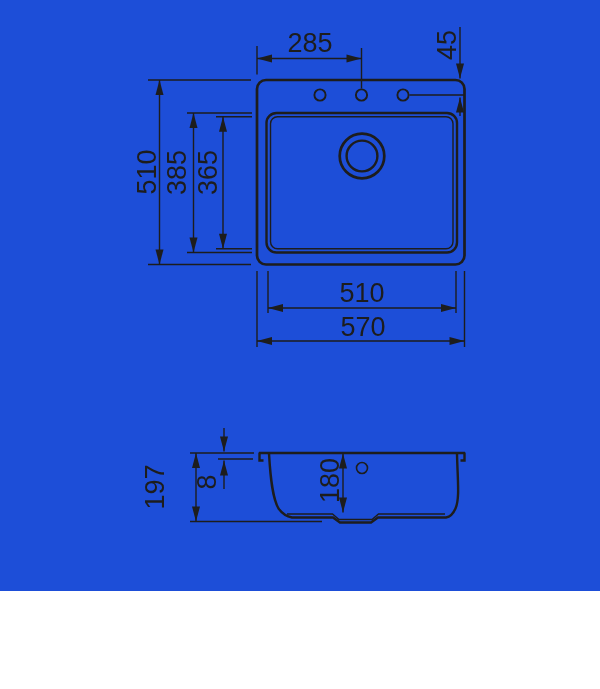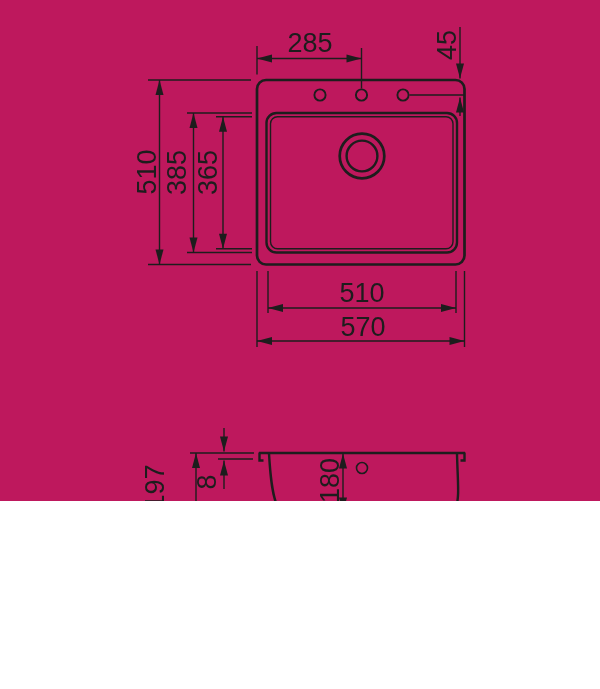--- a/index.html
+++ b/index.html
@@ -1,17 +1,17 @@
 <!DOCTYPE html>
 <html><head>
 <meta charset="utf-8">
 <style>
   html,body{margin:0;padding:0;background:#fff;}
   .canvas{
-    width:600px;height:501px;background:#be185d;position:relative;overflow:hidden;
+    width:600px;height:591px;background:#1d4ed8;position:relative;overflow:hidden;
     font-family:"Liberation Sans", sans-serif;
   }
   svg{display:block;}
   text{
     font-family:"Liberation Sans", sans-serif;
     font-size:27px;
     fill:#1d1d1d;
   }
   .objline{stroke:#1d1d1d;fill:none;}
   .thick{stroke-width:2.7;}

